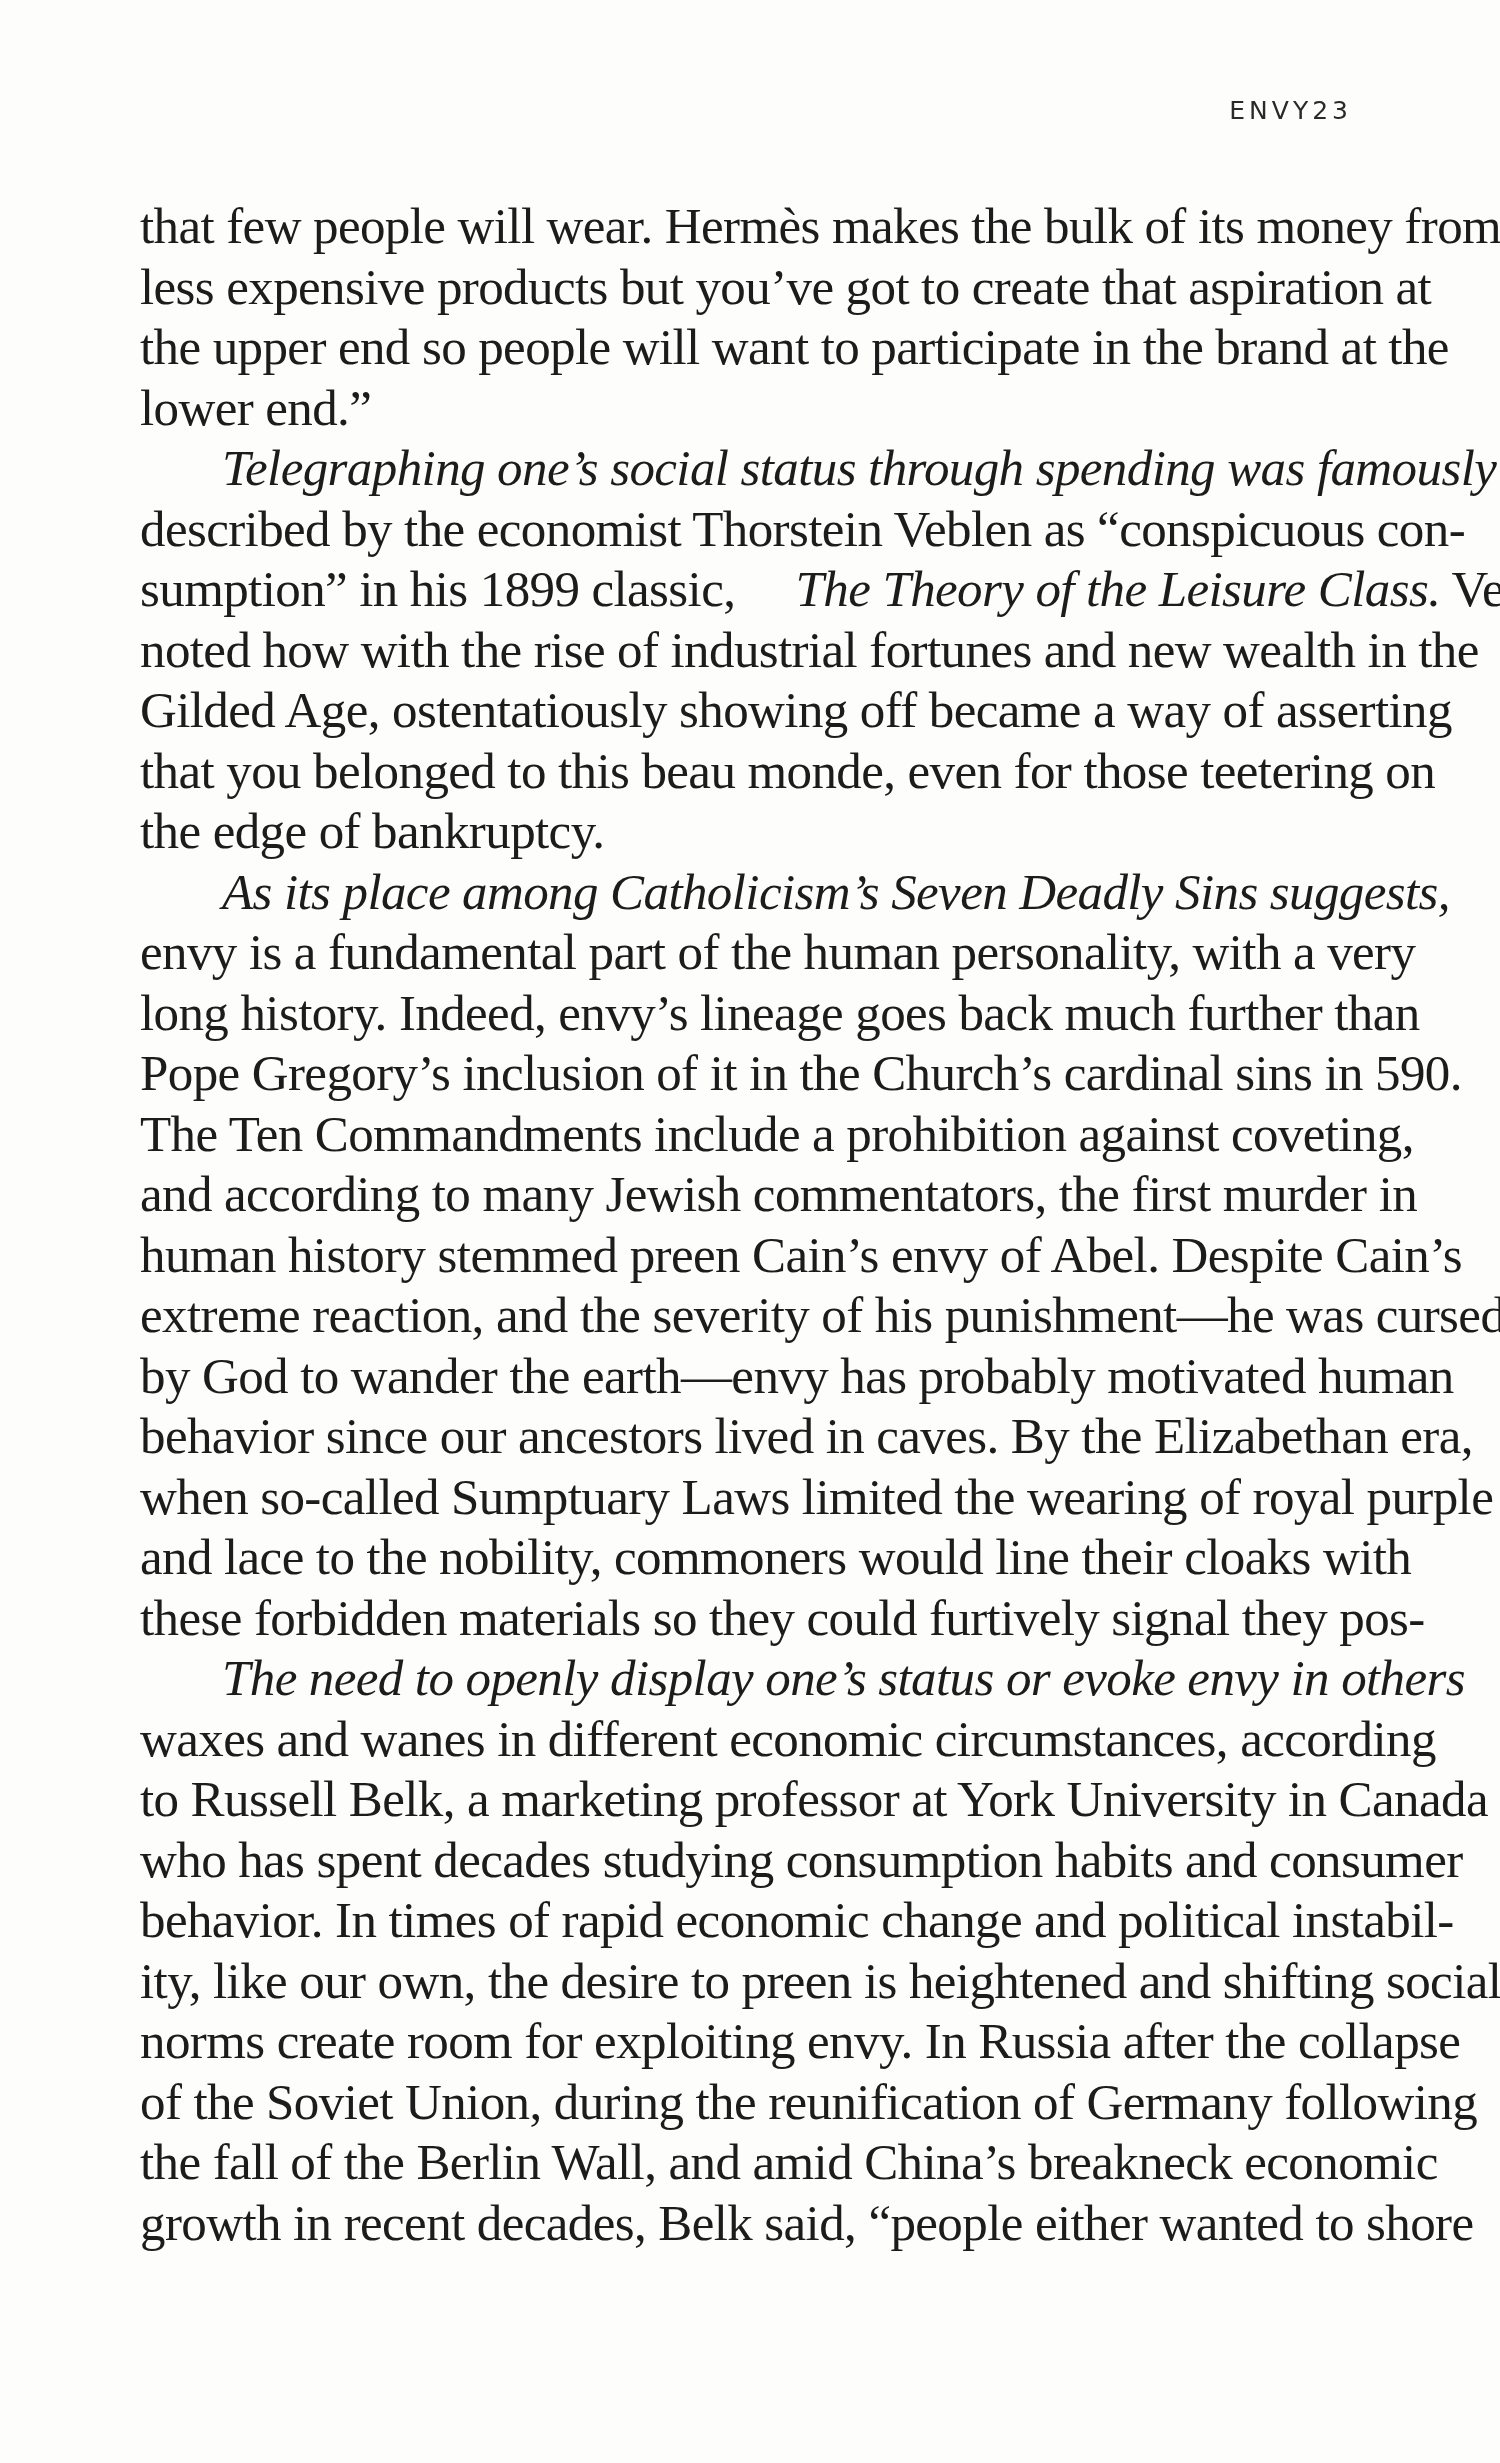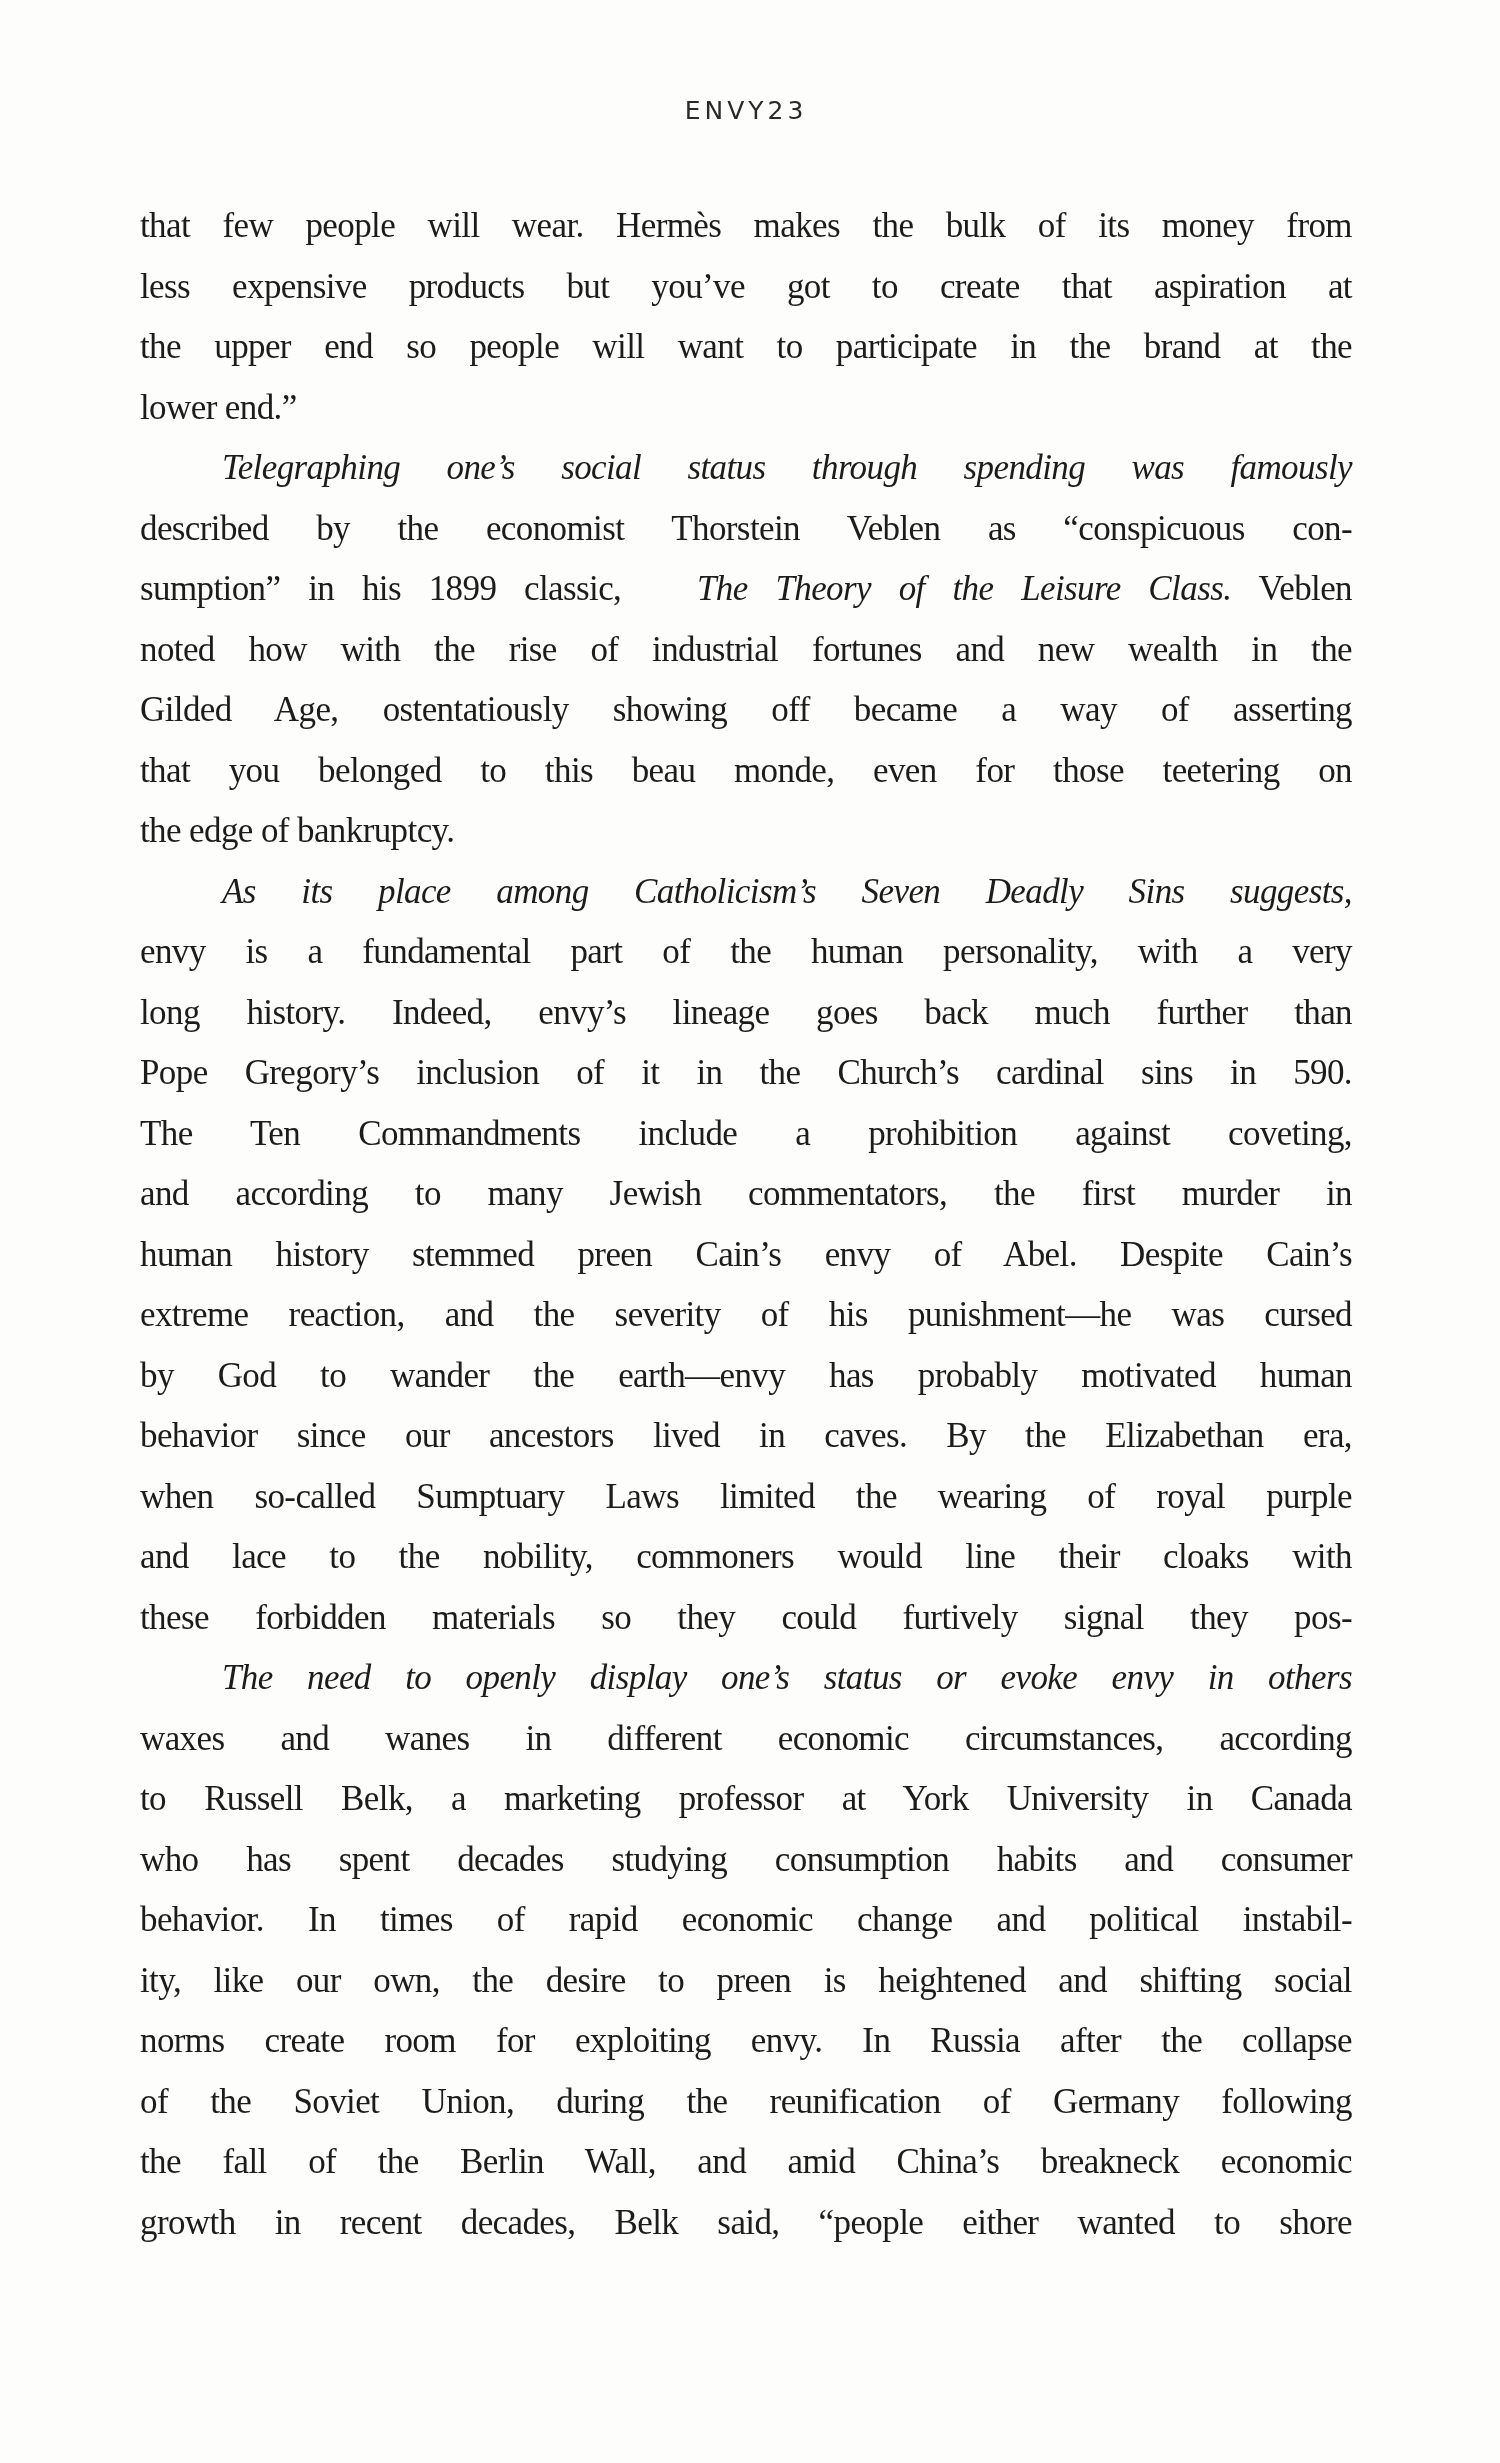--- a/index.html
+++ b/index.html
@@ -4,28 +4,28 @@
 <style>
   html, body { margin: 0; padding: 0; }
   body {
     width: 1500px; height: 2463px;
     background: #fdfdfb;
     position: relative;
     overflow: hidden;
   }
   .running-head {
     position: absolute; left: 140px; right: 148px; top: 96px;
-    display: flex; justify-content: center;
+    display: flex; justify-content: flex-end;
     font-family: "DejaVu Sans", sans-serif;
     font-size: 25px; letter-spacing: 4px; color: #2a2a2a;
   }
   .body-text {
     position: absolute; left: 140px; width: 1212px; top: 196px;
     font-family: "Liberation Serif", serif;
-    font-size: 35px; line-height: 60.5px; color: #1c1c1c;
+    font-size: 51px; line-height: 60.5px; color: #1c1c1c;
   }
   .line {
     display: block; white-space: nowrap;
     text-align: justify; text-align-last: justify;
     height: 60.5px;
     letter-spacing: -0.6px;
   }
   .line.last { text-align-last: left; }
   .line.indent { padding-left: 82px; font-style: italic; }
   .book-title { font-style: italic; margin-left: 48px; }

